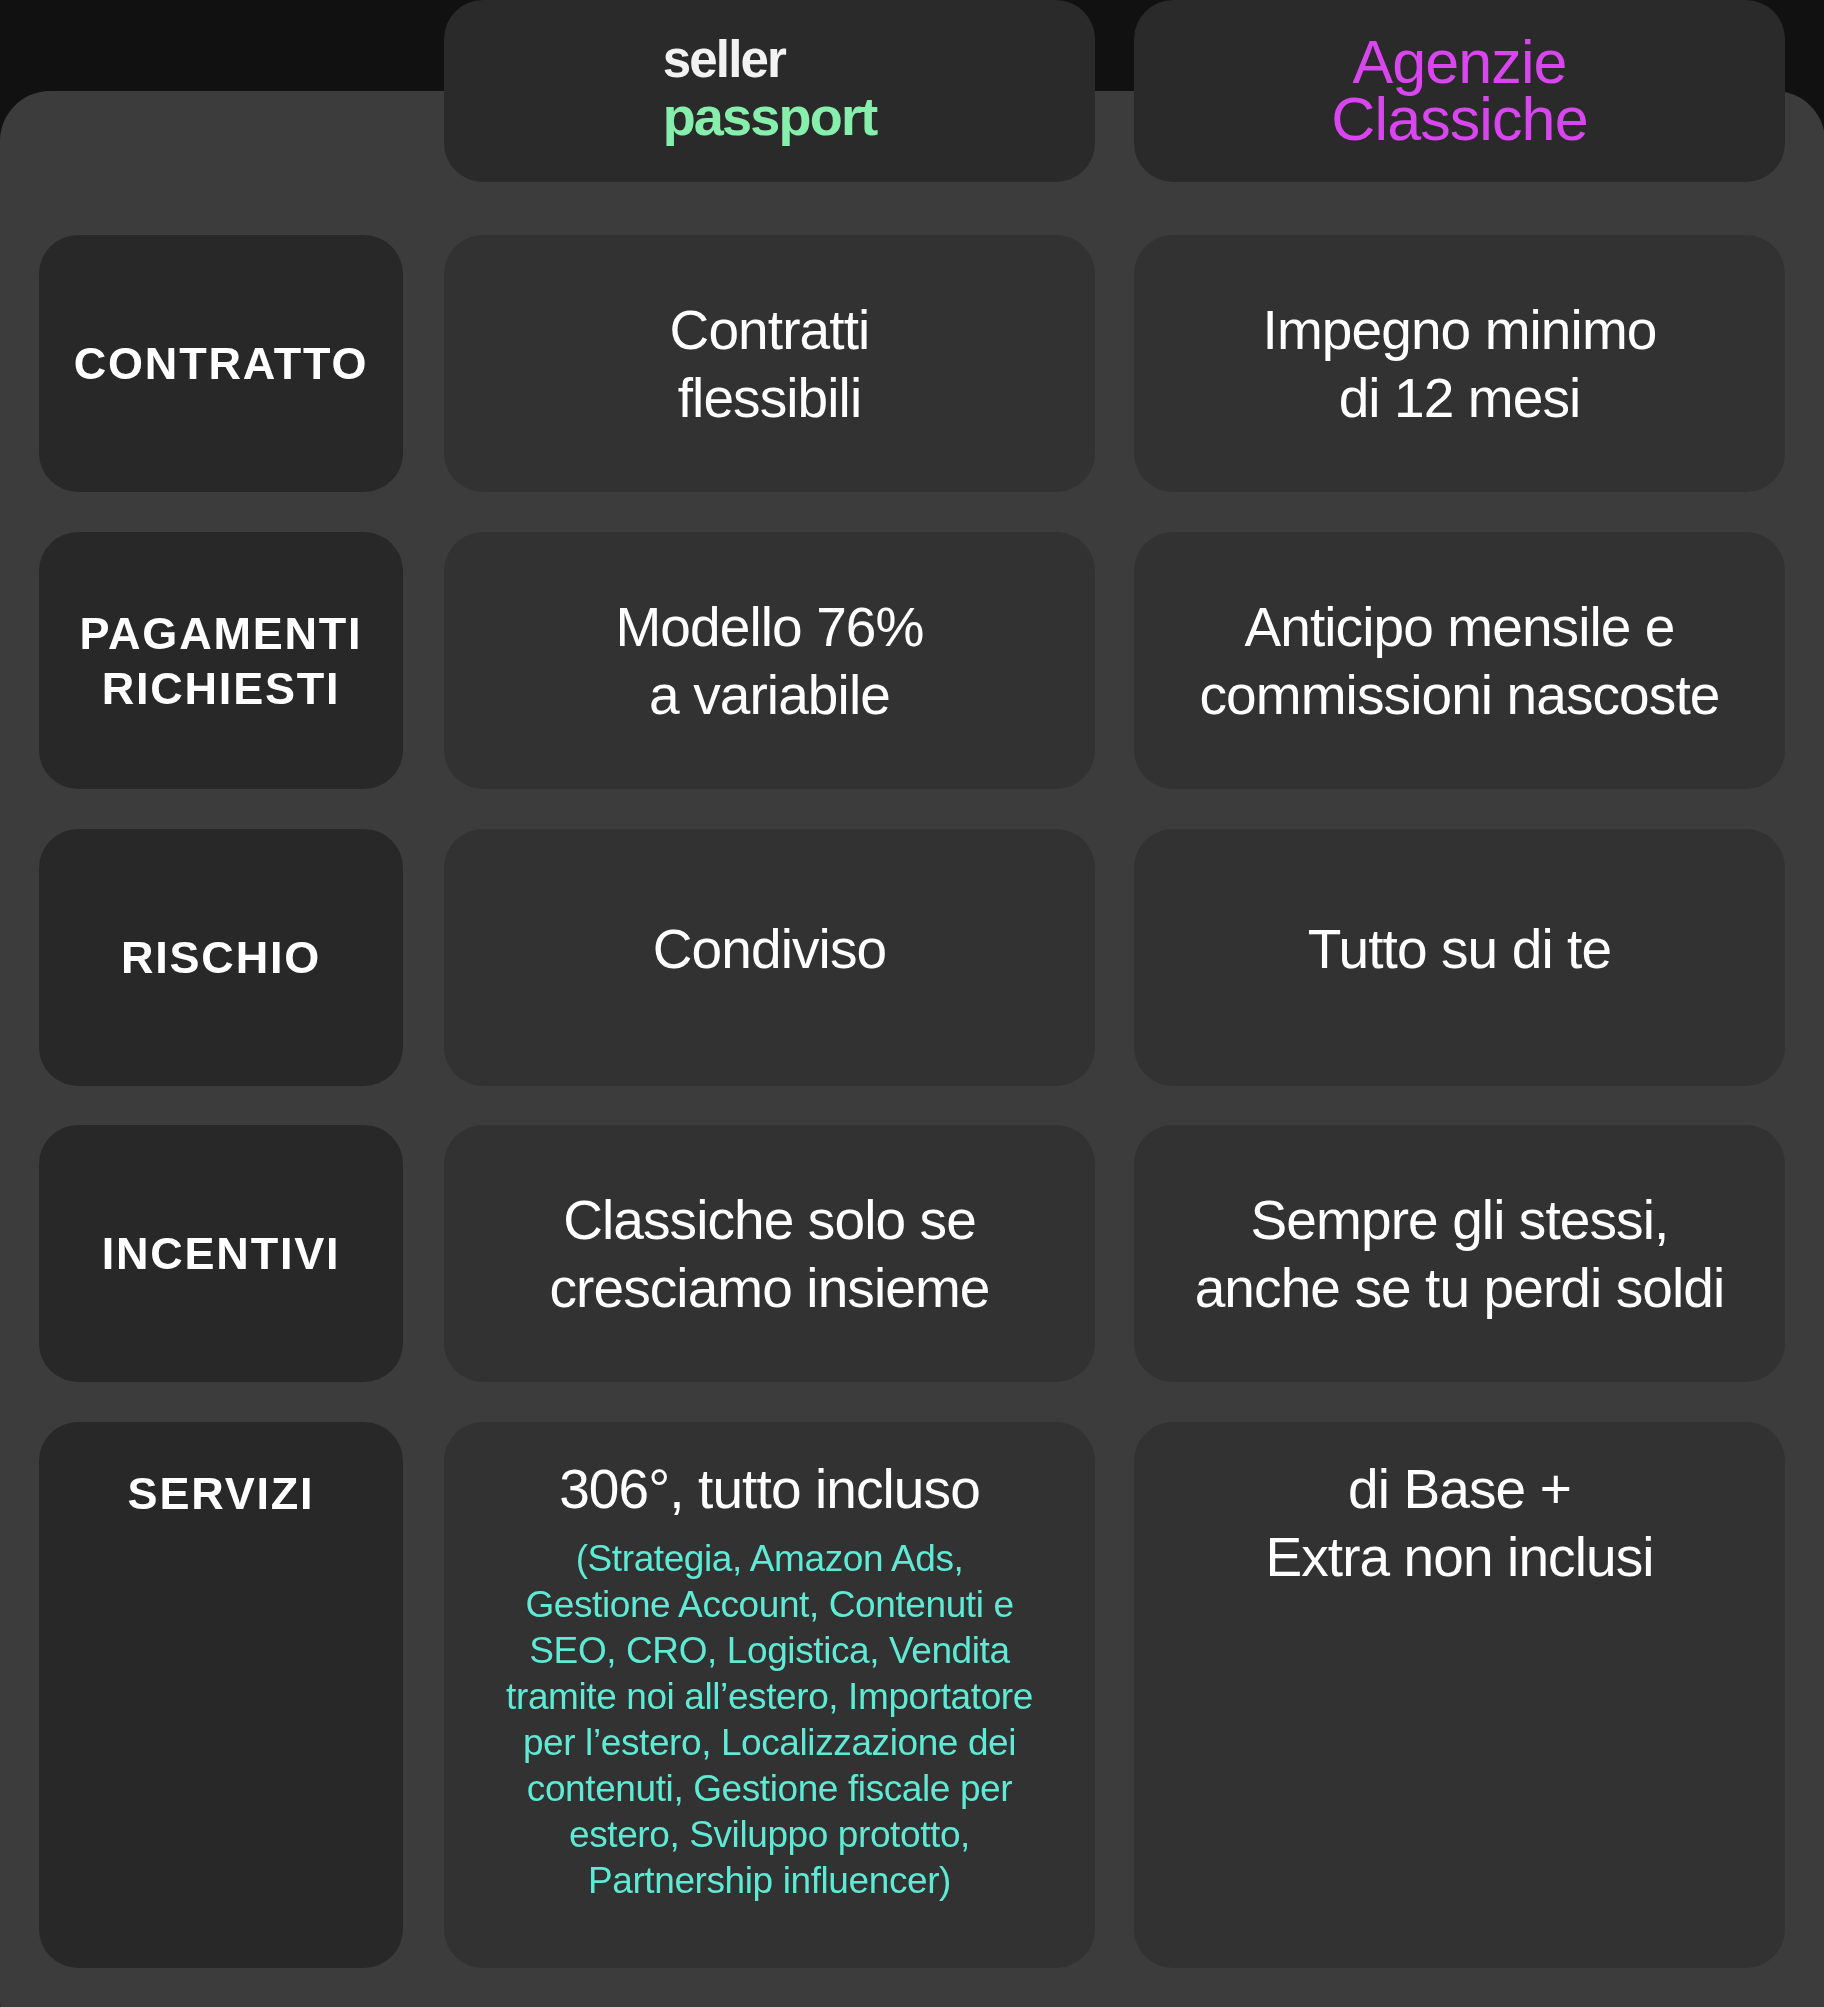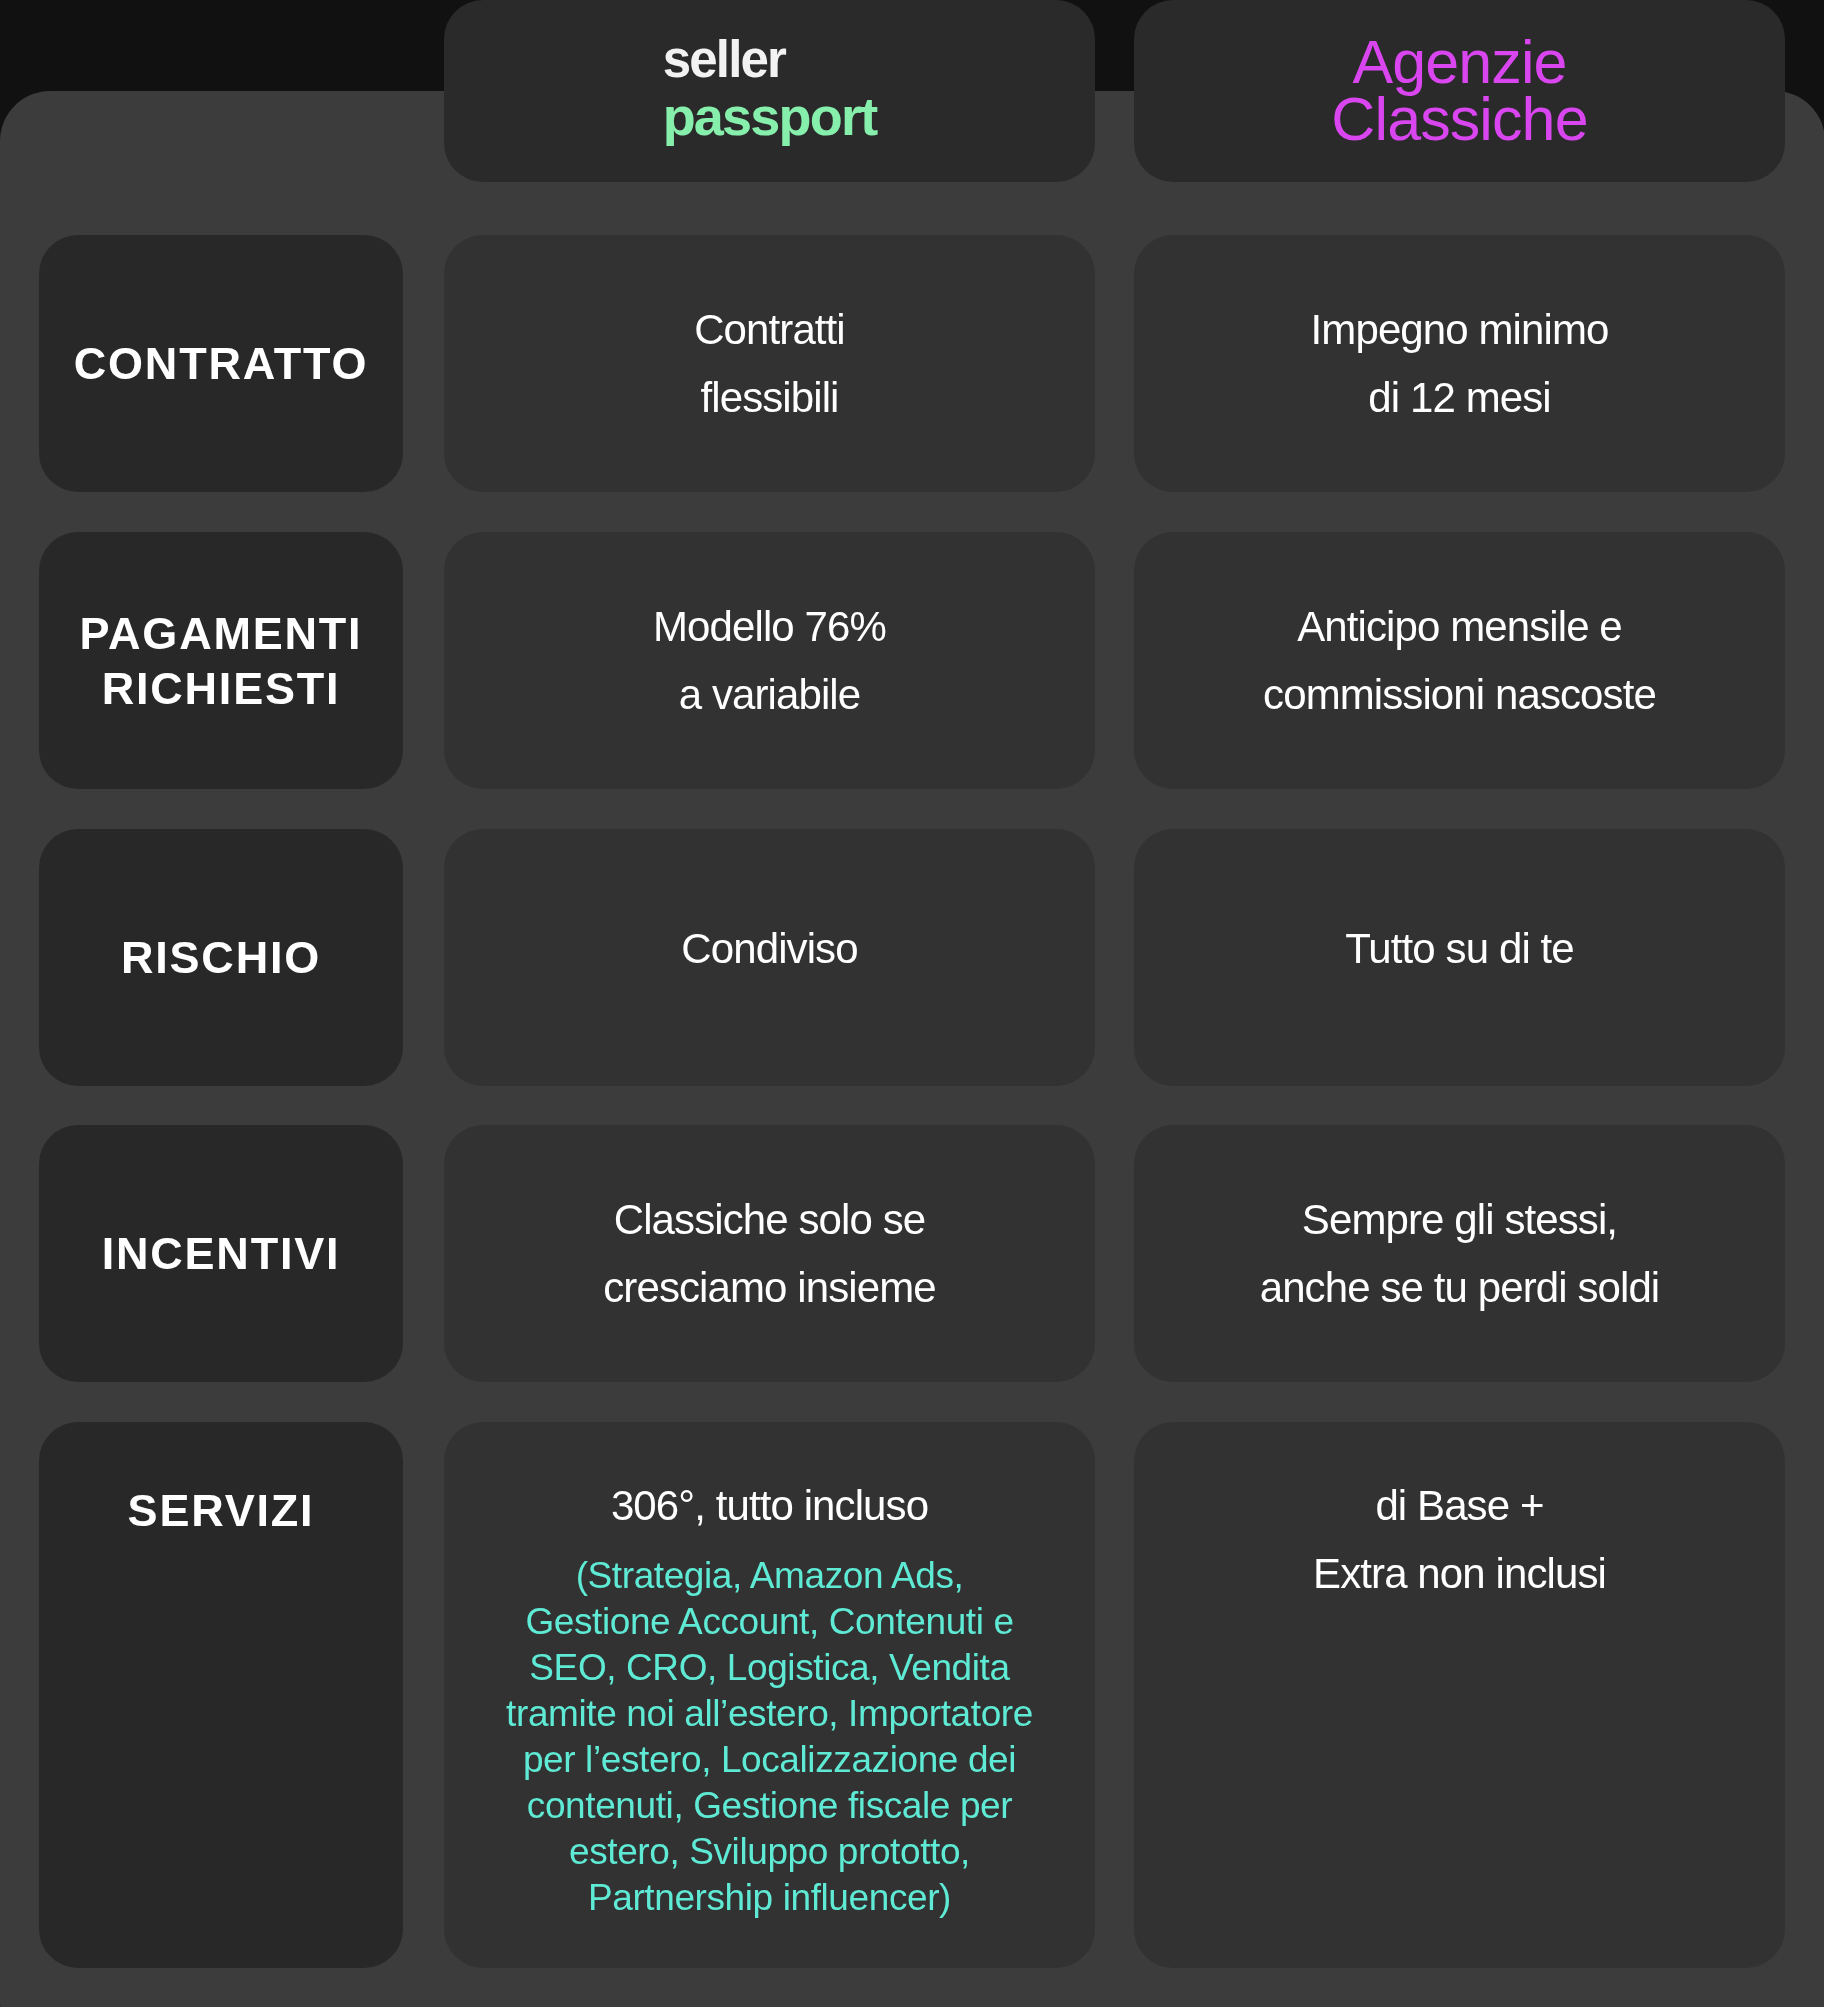--- a/index.html
+++ b/index.html
@@ -16,26 +16,26 @@
     align-items:center; justify-content:center; text-align:center; box-sizing:border-box;
   }
   .hdr { background:#2a2a2a; top:0; height:182px; }
   .lbl { background:#282828; left:39px; width:364px; }
   .ca  { background:#323232; left:444px; width:651px; }
   .cb  { background:#323232; left:1134px; width:651px; }
   .r1 { top:235px; height:257px; }
   .r2 { top:532px; height:257px; }
   .r3 { top:829px; height:257px; }
   .r4 { top:1125px; height:257px; }
-  .r5 { top:1422px; height:546px; justify-content:flex-start; padding-top:50px; }
+  .r5 { top:1422px; height:546px; justify-content:flex-start; padding-top:33px; }
   .lbl-text {
     font-weight:bold; font-size:45px; letter-spacing:1.8px; line-height:55px; white-space:pre-line;
   }
   .main-text {
-    font-size:42px; line-height:68px; white-space:pre-line; letter-spacing:-0.9px;
+    font-size:55px; line-height:68px; white-space:pre-line; letter-spacing:-0.9px;
   }
   .sub-text {
     font-size:37px; line-height:46px; color:#5eead4; white-space:pre-line; letter-spacing:-0.4px;
     margin-top:12.5px;
   }
   .logo { line-height:1; text-align:left; font-weight:bold; letter-spacing:-1.8px; }
   .logo-top { font-size:51px; color:#f2f2f2; display:block; line-height:50px; }
   .logo-bottom { font-size:54px; color:#86efac; display:block; line-height:62px; }
   .hdr-b-text { font-size:61px; line-height:57px; color:#d946ef; white-space:pre-line; letter-spacing:-0.9px; }
 </style>

